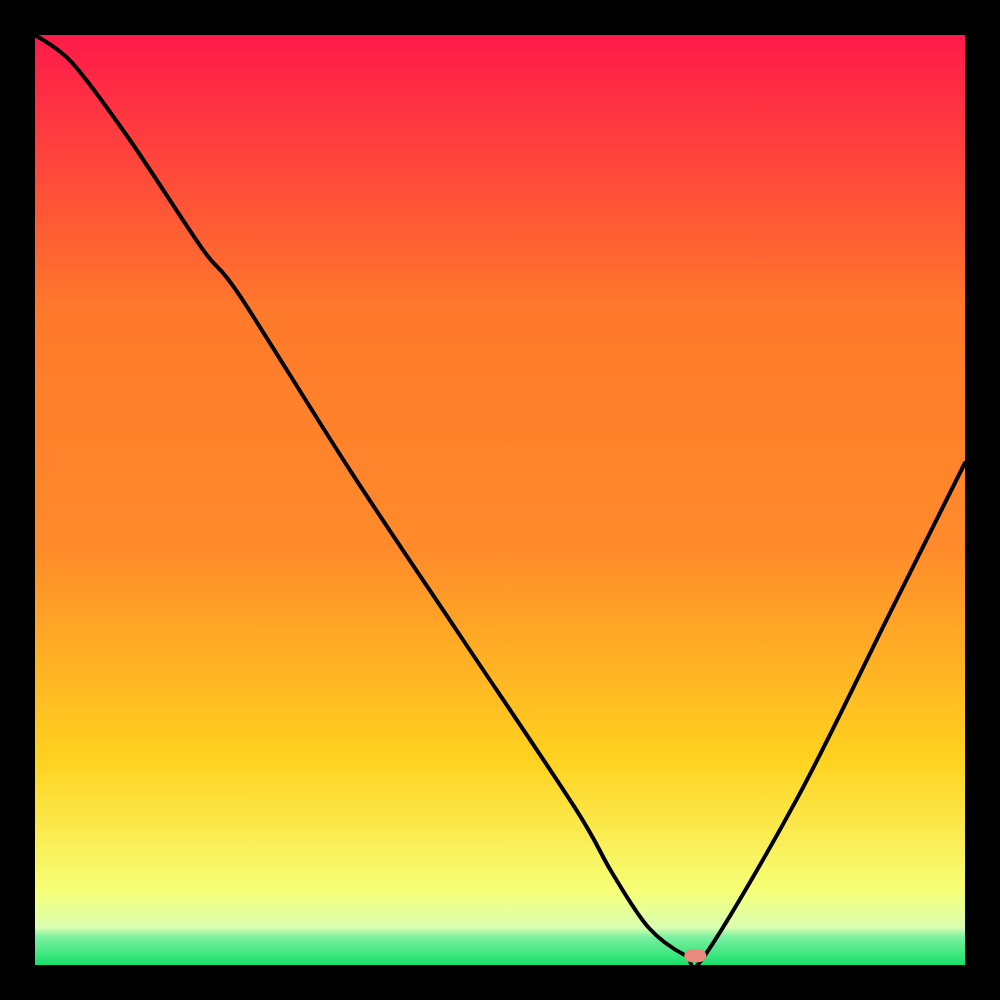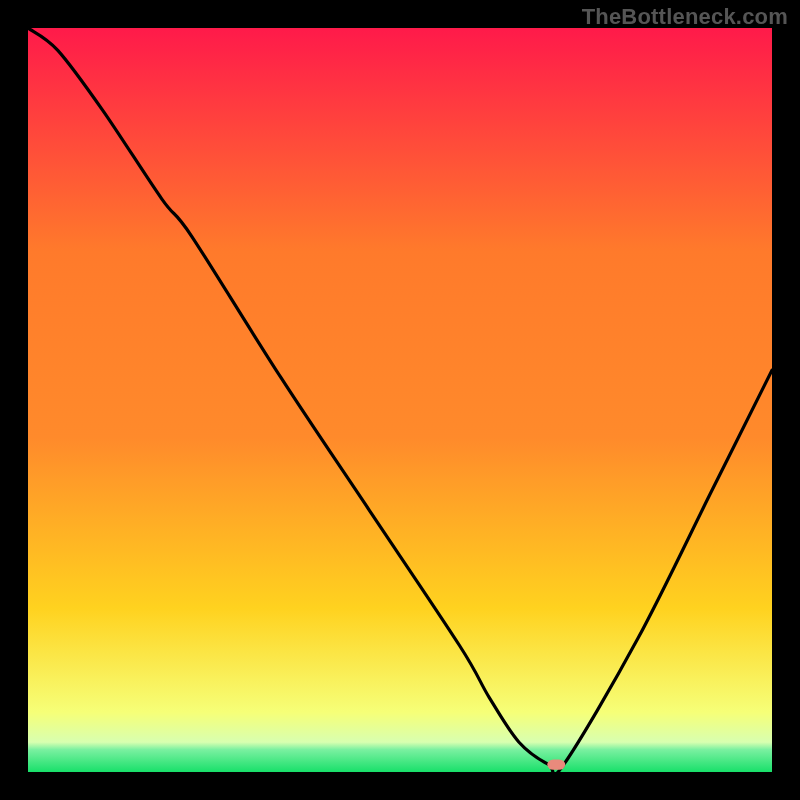--- a/index.html
+++ b/index.html
@@ -50,21 +50,20 @@
     top: 0;
     width: 100%;
     height: 100%;
   }
 </style>
 </head>
 <body>
 
 <div class="frame">
 
-  <div class="watermark">TheBottleneck.com</div>
 
   <div class="plot">
     <svg class="grad" viewBox="0 0 744 744" preserveAspectRatio="none">
       <defs>
         <linearGradient id="bg" x1="0" y1="0" x2="0" y2="1">
           <stop id="g0" offset="0%" stop-color="#ff1a4a"></stop>
           <stop id="g1" offset="30%" stop-color="#ff7a2b"></stop>
           <stop id="g2" offset="55%" stop-color="#ff8a2b"></stop>
           <stop id="g3" offset="78%" stop-color="#ffd21f"></stop>
           <stop id="g4" offset="92%" stop-color="#f6ff78"></stop>

